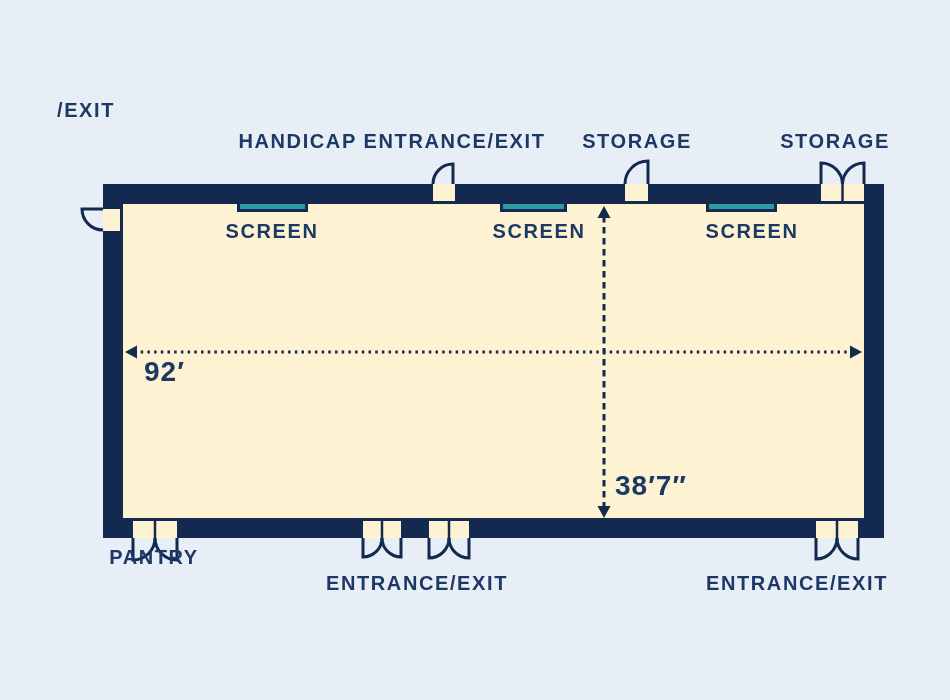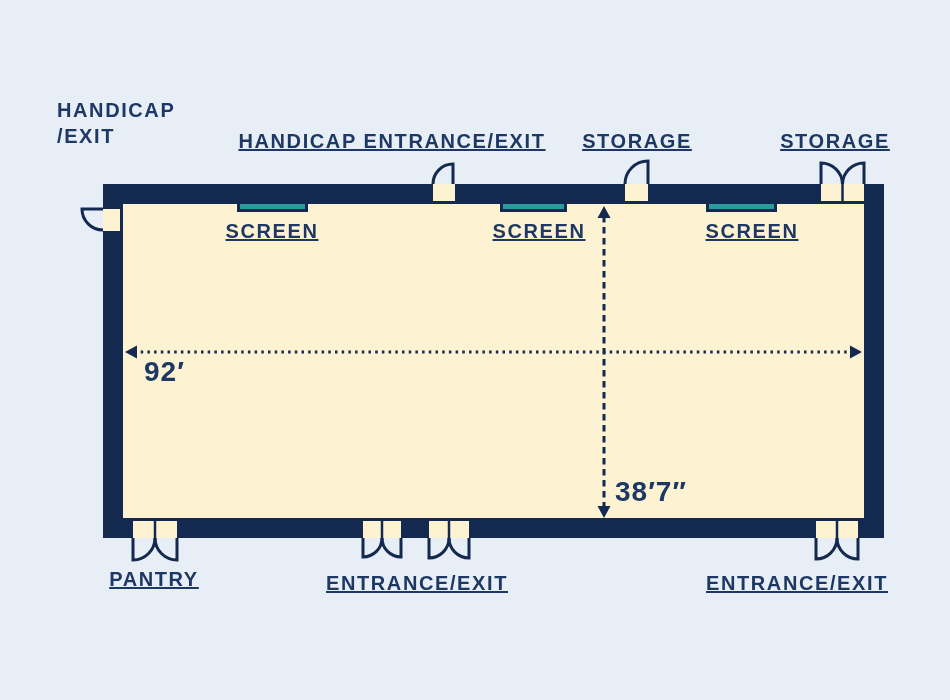--- a/index.html
+++ b/index.html
@@ -16,21 +16,21 @@
   }
   svg.plan{position:absolute;left:0;top:0;}
   .f-wall{fill:var(--wall);}
   .f-floor{fill:var(--floor);}
   .f-screen{fill:var(--screen);}
   .s-wall{stroke:var(--wall);fill:none;}
   .lbl{
     position:absolute;color:var(--text);font-weight:bold;
     font-size:20px;letter-spacing:1.6px;line-height:26px;white-space:nowrap;
   }
-  .lbl.center{transform:translateX(-50%);text-decoration:underline;}
+  .lbl.center{transform:translateX(-50%);}
   .lbl.dim{font-size:28px;letter-spacing:1px;line-height:31px;}
 </style>
 </head>
 <body>
 
 <div class="canvas">
 
   <svg class="plan" width="950" height="700" viewBox="0 0 950 700">
 
     <rect class="f-wall" x="103" y="184" width="781" height="354"></rect>
@@ -106,39 +106,38 @@
     </g>
 
     <g>
       <line class="s-wall" stroke-width="3" stroke-dasharray="6.5 4.5" x1="604" y1="216" x2="604" y2="509"></line>
       <polygon class="f-wall" points="604,206 597.5,218 610.5,218"></polygon>
       <polygon class="f-wall" points="604,518 597.5,506 610.5,506"></polygon>
     </g>
   </svg>
 
   <div class="lbl" style="left:57px;top:97px;">
-    <div>HANDICAP</div>
     <div>/EXIT</div>
   </div>
 
   <div class="lbl center" style="left:392px;top:128px;">HANDICAP ENTRANCE/EXIT</div>
 
   <div class="lbl center" style="left:637px;top:128px;">STORAGE</div>
 
   <div class="lbl center" style="left:835px;top:128px;">STORAGE</div>
 
   <div class="lbl center" style="left:272px;top:218px;">SCREEN</div>
 
   <div class="lbl center" style="left:539px;top:218px;">SCREEN</div>
 
   <div class="lbl center" style="left:752px;top:218px;">SCREEN</div>
 
   <div class="lbl dim" style="left:144px;top:356px;">92′</div>
 
-  <div class="lbl dim" style="left:615px;top:470px;margin-top:6px;">38′7″</div>
+  <div class="lbl dim" style="left:615px;top:470px;">38′7″</div>
 
-  <div class="lbl center" style="left:154px;top:566px;text-align:center;">PANTRY</div>
+  <div class="lbl center" style="left:154px;top:544px;text-align:center;">PANTRY</div>
 
   <div class="lbl center" style="left:417px;top:570px;">ENTRANCE/EXIT</div>
 
   <div class="lbl center" style="left:797px;top:570px;">ENTRANCE/EXIT</div>
 
 </div>
 
 </body></html>

